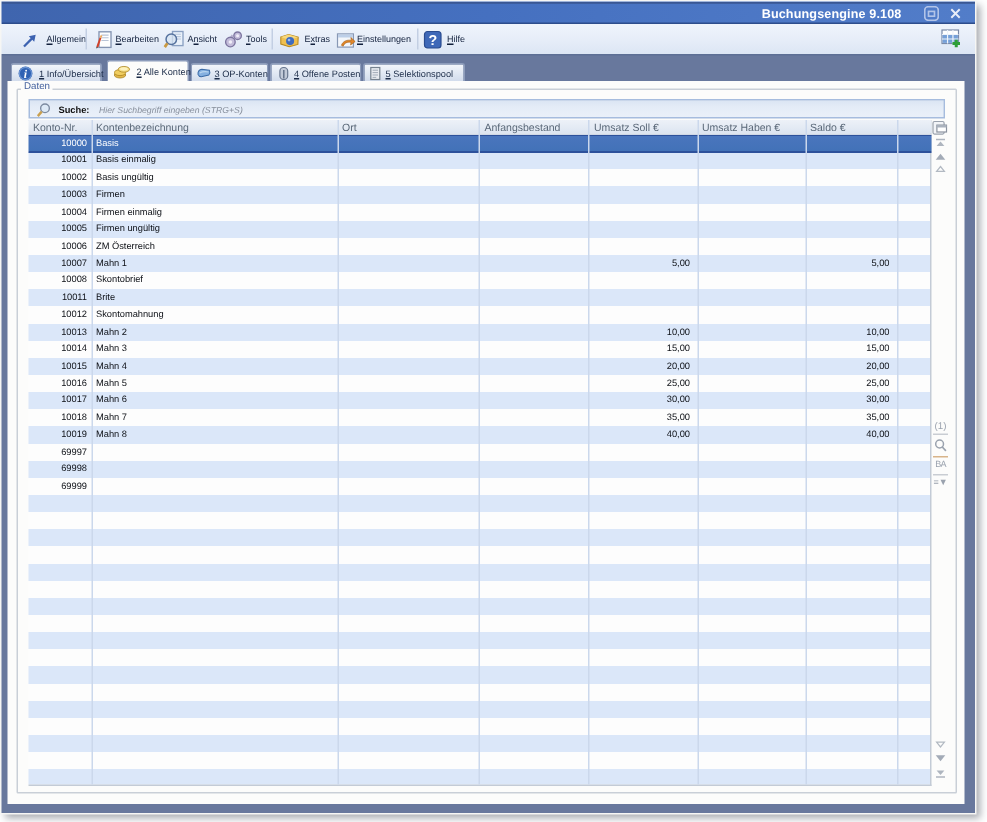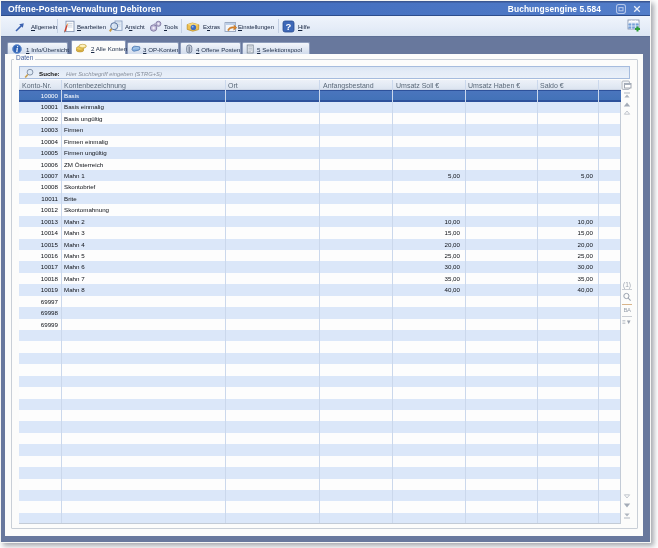--- a/index.html
+++ b/index.html
@@ -44,22 +44,21 @@
 .rowsel{background:linear-gradient(180deg,#2d519b 0,#2d519b 1px,#4a75bd 1px,#4272b8 10.5px,#2d519b 10.5px);color:#fff}
 .c0{position:absolute;left:0;top:2px;width:39px;text-align:right}
 .c1{position:absolute;left:45px;top:2px;white-space:nowrap}
 .c4{position:absolute;left:370px;top:2px;width:71px;text-align:right}
 .c6{position:absolute;left:500px;top:2px;width:74px;text-align:right}
 svg{display:block}
 </style></head>
 <body>
 <div id="win"></div>
 <div id="title">
-  <span class="t1">Offene-Posten-Verwaltung Debitoren</span>
-  <span class="t2">Buchungsengine 5.584</span>
+  <span class="t2">Buchungsengine 9.108</span>
   <svg class="tbtn" style="right:24px" viewBox="0 0 10 10">
       <rect x="0.5" y="0.5" width="9" height="9" rx="2.2" fill="none" stroke="#b2c4e8" stroke-width="1.1"></rect>
       <rect x="3" y="3.6" width="4" height="3.2" fill="none" stroke="#b2c4e8" stroke-width="1.1"></rect>
     </svg>
   <svg class="tbtn" style="right:8px" viewBox="0 0 10 10">
       <path d="M2.2 2.2 L7.8 7.8 M7.8 2.2 L2.2 7.8" stroke="#e8edf8" stroke-width="1.3"></path>
     </svg>
 </div>
 <div id="tbar">
   <div class="titem" style="left:13px">

